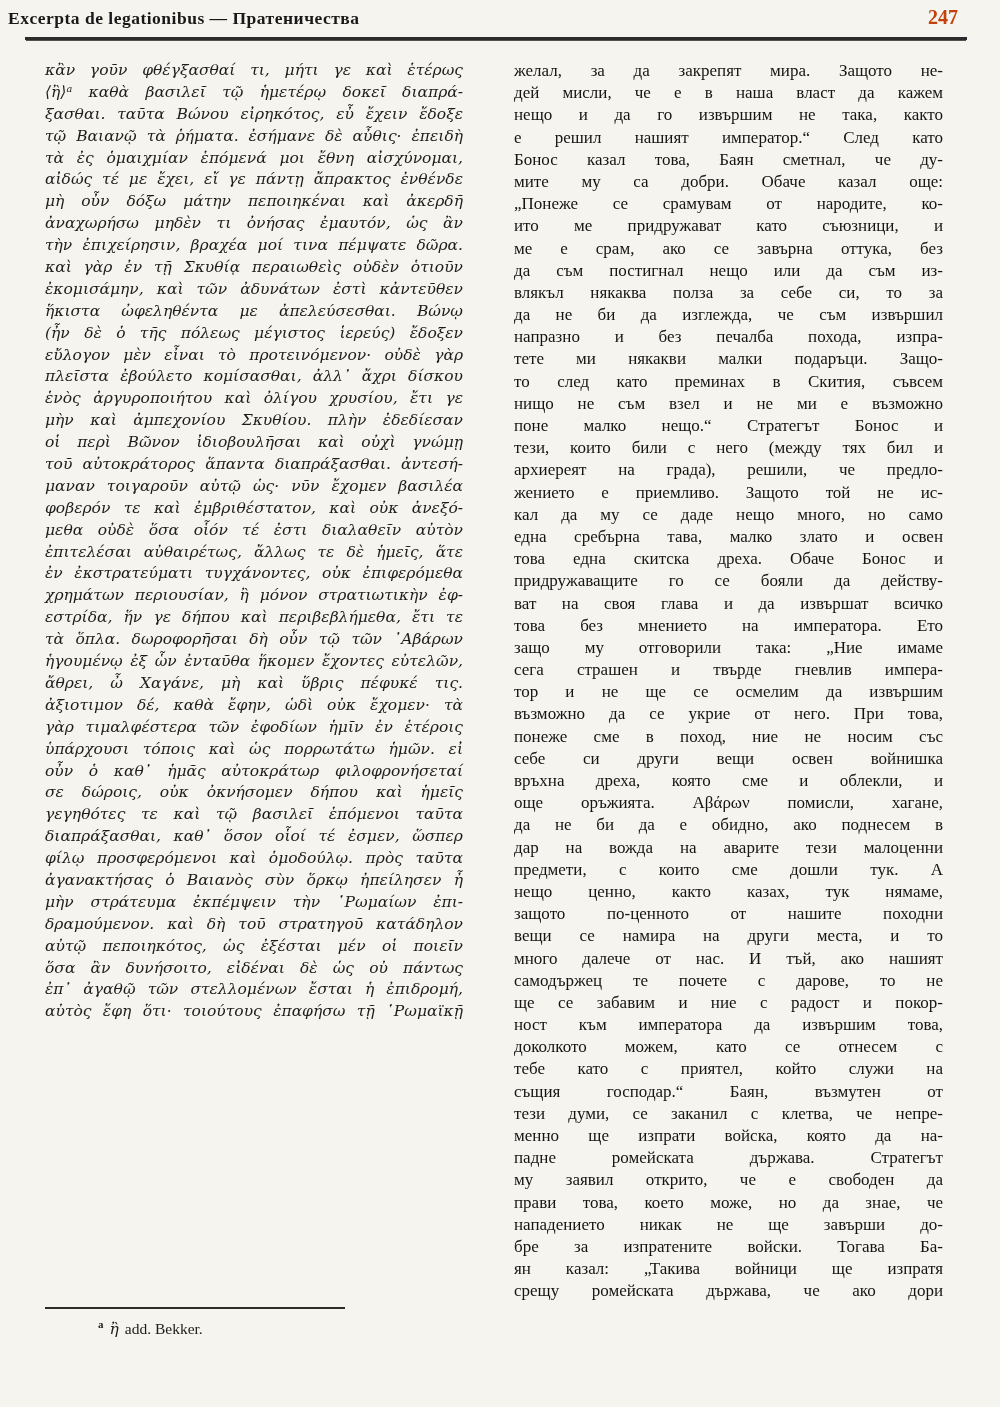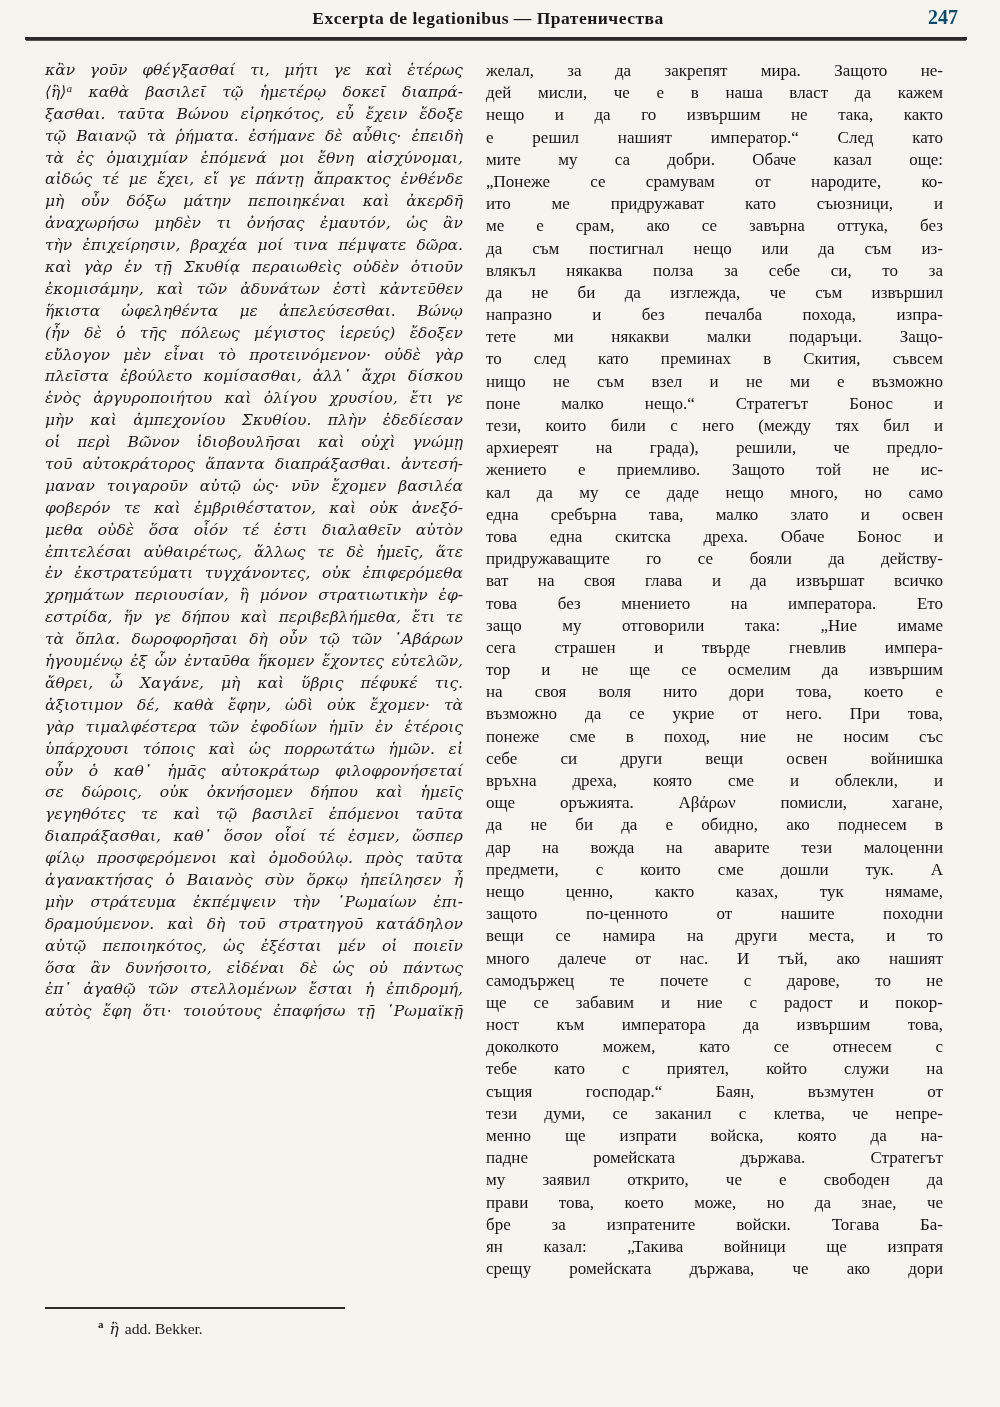--- a/index.html
+++ b/index.html
@@ -8,28 +8,28 @@
     background: #f6f4ef;
     font-family: "Liberation Serif", serif;
     color: #1b1b1b;
     overflow: hidden;
   }
   .page {
     position: relative;
     width: 1000px; height: 1407px;
   }
   .running-header {
-    position: absolute; top: 8px; left: 18px; width: 940px;
-    text-align: center;
+    position: absolute; top: 8px; left: 8px; width: 940px;
+    text-align: left;
     font-weight: bold; font-size: 17.5px; letter-spacing: 0.5px;
     color: #181818;
   }
   .page-number {
     position: absolute; top: 6px; right: 42px;
-    font-weight: bold; font-size: 20px; color: #0c4a6e;
+    font-weight: bold; font-size: 20px; color: #c2410c;
   }
   .header-rule {
     position: absolute; top: 37px; left: 25px; width: 942px; height: 3px;
     background: #2b2b2b;
     box-shadow: 0 2px 0 -1px #55524c;
   }
   .column {
     position: absolute; top: 60px;
   }
   .greek-column {
@@ -39,21 +39,21 @@
     font-size: 15.5px;
     color: #1e1d1b;
   }
   .greek-column .text-line { line-height: 21.9px; height: 21.9px; }
   .bulgarian-column {
     left: 486px; width: 457px;
     font-family: "Liberation Serif", serif;
     font-size: 17px;
     color: #151413;
   }
-  .bulgarian-column .text-line { line-height: 22.2px; height: 22.2px; }
+  .bulgarian-column .text-line { line-height: 22.2px; height: 22.2px; margin-left: 28px; }
   .text-line {
     text-align: justify;
     text-align-last: justify;
     white-space: nowrap;
     overflow: visible;
   }
   .footnote-rule {
     position: absolute; top: 1307px; left: 45px; width: 300px; height: 2px;
     background: #2f2d2a;
   }
@@ -126,20 +126,21 @@
       <div class="text-line">ὅσα ἂν δυνήσοιτο, εἰδέναι δὲ ὡς οὐ πάντως</div>
       <div class="text-line">ἐπ᾽ ἀγαθῷ τῶν στελλομένων ἔσται ἡ ἐπιδρομή,</div>
       <div class="text-line">αὐτὸς ἔφη ὅτι· τοιούτους ἐπαφήσω τῇ ῾Ρωμαϊκῇ</div>
     </div>
 
   <div class="column bulgarian-column">
       <div class="text-line">желал, за да закрепят мира. Защото не-</div>
       <div class="text-line">дей мисли, че е в наша власт да кажем</div>
       <div class="text-line">нещо и да го извършим не така, както</div>
       <div class="text-line">е решил нашият император.“ След като</div>
+      <div class="text-line">Бонос казал това, Баян сметнал, че ду-</div>
       <div class="text-line">мите му са добри. Обаче казал още:</div>
       <div class="text-line">„Понеже се срамувам от народите, ко-</div>
       <div class="text-line">ито ме придружават като съюзници, и</div>
       <div class="text-line">ме е срам, ако се завърна оттука, без</div>
       <div class="text-line">да съм постигнал нещо или да съм из-</div>
       <div class="text-line">влякъл някаква полза за себе си, то за</div>
       <div class="text-line">да не би да изглежда, че съм извършил</div>
       <div class="text-line">напразно и без печалба похода, изпра-</div>
       <div class="text-line">тете ми някакви малки подаръци. Защо-</div>
       <div class="text-line">то след като преминах в Скития, съвсем</div>
@@ -150,21 +151,20 @@
       <div class="text-line">жението е приемливо. Защото той не ис-</div>
       <div class="text-line">кал да му се даде нещо много, но само</div>
       <div class="text-line">една сребърна тава, малко злато и освен</div>
       <div class="text-line">това една скитска дреха. Обаче Бонос и</div>
       <div class="text-line">придружаващите го се бояли да действу-</div>
       <div class="text-line">ват на своя глава и да извършат всичко</div>
       <div class="text-line">това без мнението на императора. Ето</div>
       <div class="text-line">защо му отговорили така: „Ние имаме</div>
       <div class="text-line">сега страшен и твърде гневлив импера-</div>
       <div class="text-line">тор и не ще се осмелим да извършим</div>
-      <div class="text-line">на своя воля нито дори това, което е</div>
       <div class="text-line">възможно да се укрие от него. При това,</div>
       <div class="text-line">понеже сме в поход, ние не носим със</div>
       <div class="text-line">себе си други вещи освен войнишка</div>
       <div class="text-line">връхна дреха, която сме и облекли, и</div>
       <div class="text-line">още оръжията. Αβάρων помисли, хагане,</div>
       <div class="text-line">да не би да е обидно, ако поднесем в</div>
       <div class="text-line">дар на вожда на аварите тези малоценни</div>
       <div class="text-line">предмети, с които сме дошли тук. А</div>
       <div class="text-line">нещо ценно, както казах, тук нямаме,</div>
       <div class="text-line">защото по-ценното от нашите походни</div>
@@ -174,20 +174,21 @@
       <div class="text-line">ще се забавим и ние с радост и покор-</div>
       <div class="text-line">ност към императора да извършим това,</div>
       <div class="text-line">доколкото можем, като се отнесем с</div>
       <div class="text-line">тебе като с приятел, който служи на</div>
       <div class="text-line">същия господар.“ Баян, възмутен от</div>
       <div class="text-line">тези думи, се заканил с клетва, че непре-</div>
       <div class="text-line">менно ще изпрати войска, която да на-</div>
       <div class="text-line">падне ромейската държава. Стратегът</div>
       <div class="text-line">му заявил открито, че е свободен да</div>
       <div class="text-line">прави това, което може, но да знае, че</div>
+      <div class="text-line">нападението никак не ще завърши до-</div>
       <div class="text-line">бре за изпратените войски. Тогава Ба-</div>
       <div class="text-line">ян казал: „Такива войници ще изпратя</div>
       <div class="text-line">срещу ромейската държава, че ако дори</div>
     </div>
 
   <div class="footnote-rule"></div>
 
   <div class="footnote">
     <span class="fn-marker">а</span><span class="fn-greek">ἢ</span><span>add. Bekker.</span>
   </div>

